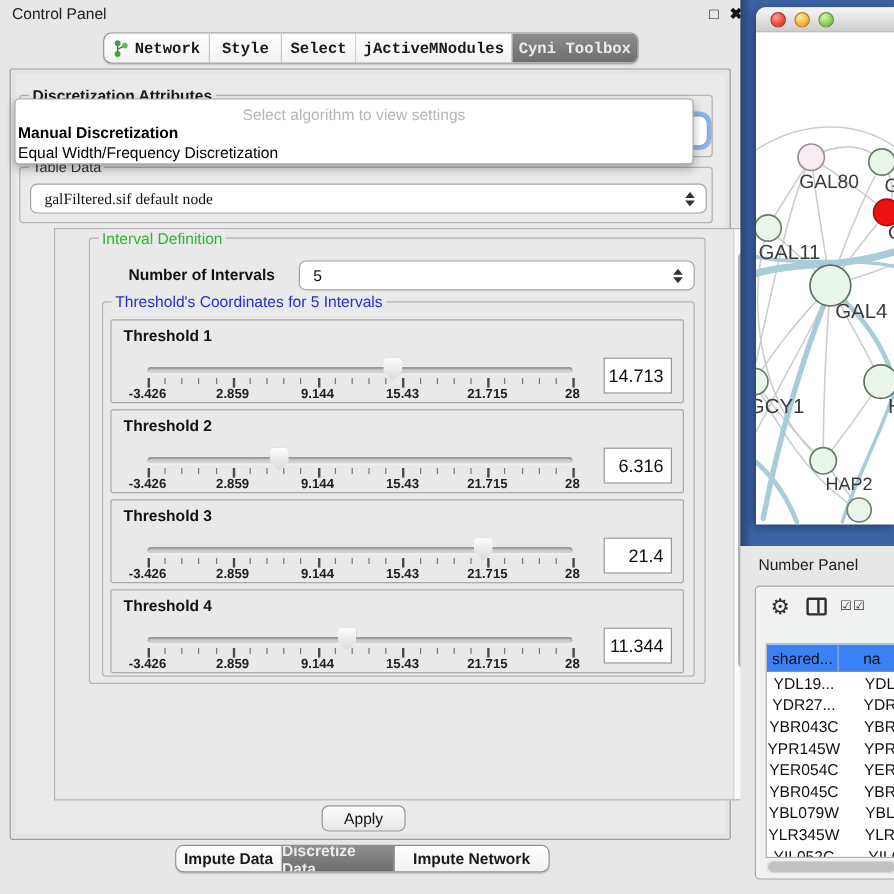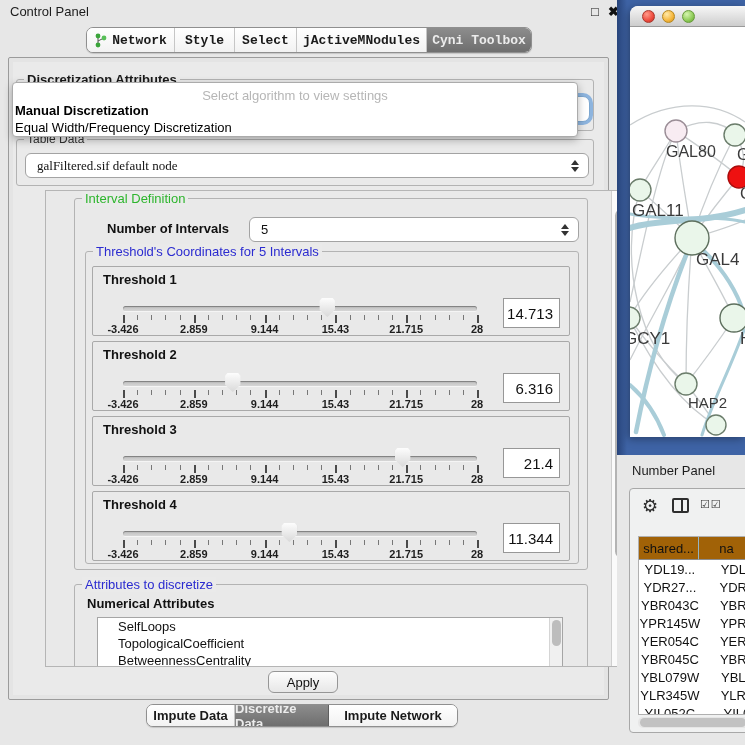--- a/index.html
+++ b/index.html
@@ -117,21 +117,21 @@
   #tpTitle { left:15px; top:8px; font-size:13px; color:#1c1c1c; }
   #tpBox { left:12px; top:33px; width:130px; height:245px; background:#f0f1f1;
     border:1px solid #a8a8a8; border-radius:4px; overflow:hidden; }
   #tpGear { left:12px; top:6px; font-size:18px; color:#2e2e2e; }
   #tpSplit { left:42px; top:9px; width:17px; height:15px; border:2px solid #2e2e2e; border-radius:2px; }
   #tpSplit i { position:absolute; left:50%; top:0; width:2px; height:100%; background:#2e2e2e; }
   #tpChecks { left:70px; top:9px; font-size:11px; color:#2e2e2e; letter-spacing:1px; }
   #tpTable { position:absolute; left:8px; top:47px; width:130px; height:179px;
     background:#fff; border:1px solid #b0b0b0; overflow:hidden; }
   .hrow { display:flex; height:23px; }
-  .hcell { background:#a16207; border-right:1px solid #94b4c4; border-bottom:1px solid #8d8d8d;
+  .hcell { background:#3b82f6; border-right:1px solid #94b4c4; border-bottom:1px solid #8d8d8d;
     font-size:13px; color:#111; display:flex; align-items:center; }
   .hc1 { width:76px; justify-content:center; }
   .hc2 { width:80px; padding-left:20px; }
   .trow { display:flex; height:18px; }
   .tcell { font-size:13px; color:#111; display:flex; align-items:center; }
   .tc1 { width:76px; justify-content:center; }
   .tc2 { width:80px; padding-left:6px; justify-content:center; }
   #tpHsb { position:absolute; left:8px; top:228px; width:118px; height:11px;
     background:#e6e6e6; border-radius:5px; }
   #tpHsb .th { position:absolute; left:2px; top:1px; width:106px; height:9px;
@@ -382,32 +382,20 @@
                 <span style="left: 212.4px;">15.43</span>
                 <span style="left: 283.2px;">21.715</span>
                 <span style="left: 354px;">28</span>
               </div>
               <div class="vbox">11.344</div>
             </div>
           </div>
       </div>
     </div>
 
-    <div class="group" style="left:28px; top:393px; width:514px; height:120px; background:#e9e9e9;">
-      <span class="gtitle gt-blue">Attributes to discretize</span>
-      <div class="abs" style="left:12px; top:11px; font-size:13px; font-weight:bold; color:#111;">Numerical Attributes</div>
-      <div id="attrList">
-        <div class="li">SelfLoops</div>
-          <div class="li">TopologicalCoefficient</div>
-          <div class="li">BetweennessCentrality</div>
-          <div id="attrVsb">
-            <div class="th"></div>
-          </div>
-      </div>
-    </div>
 
     <div id="vsb">
         <div class="th"></div>
       </div>
   </div>
 
   <div id="applyBtn" class="abs">
     <span>Apply</span>
   </div>
 

